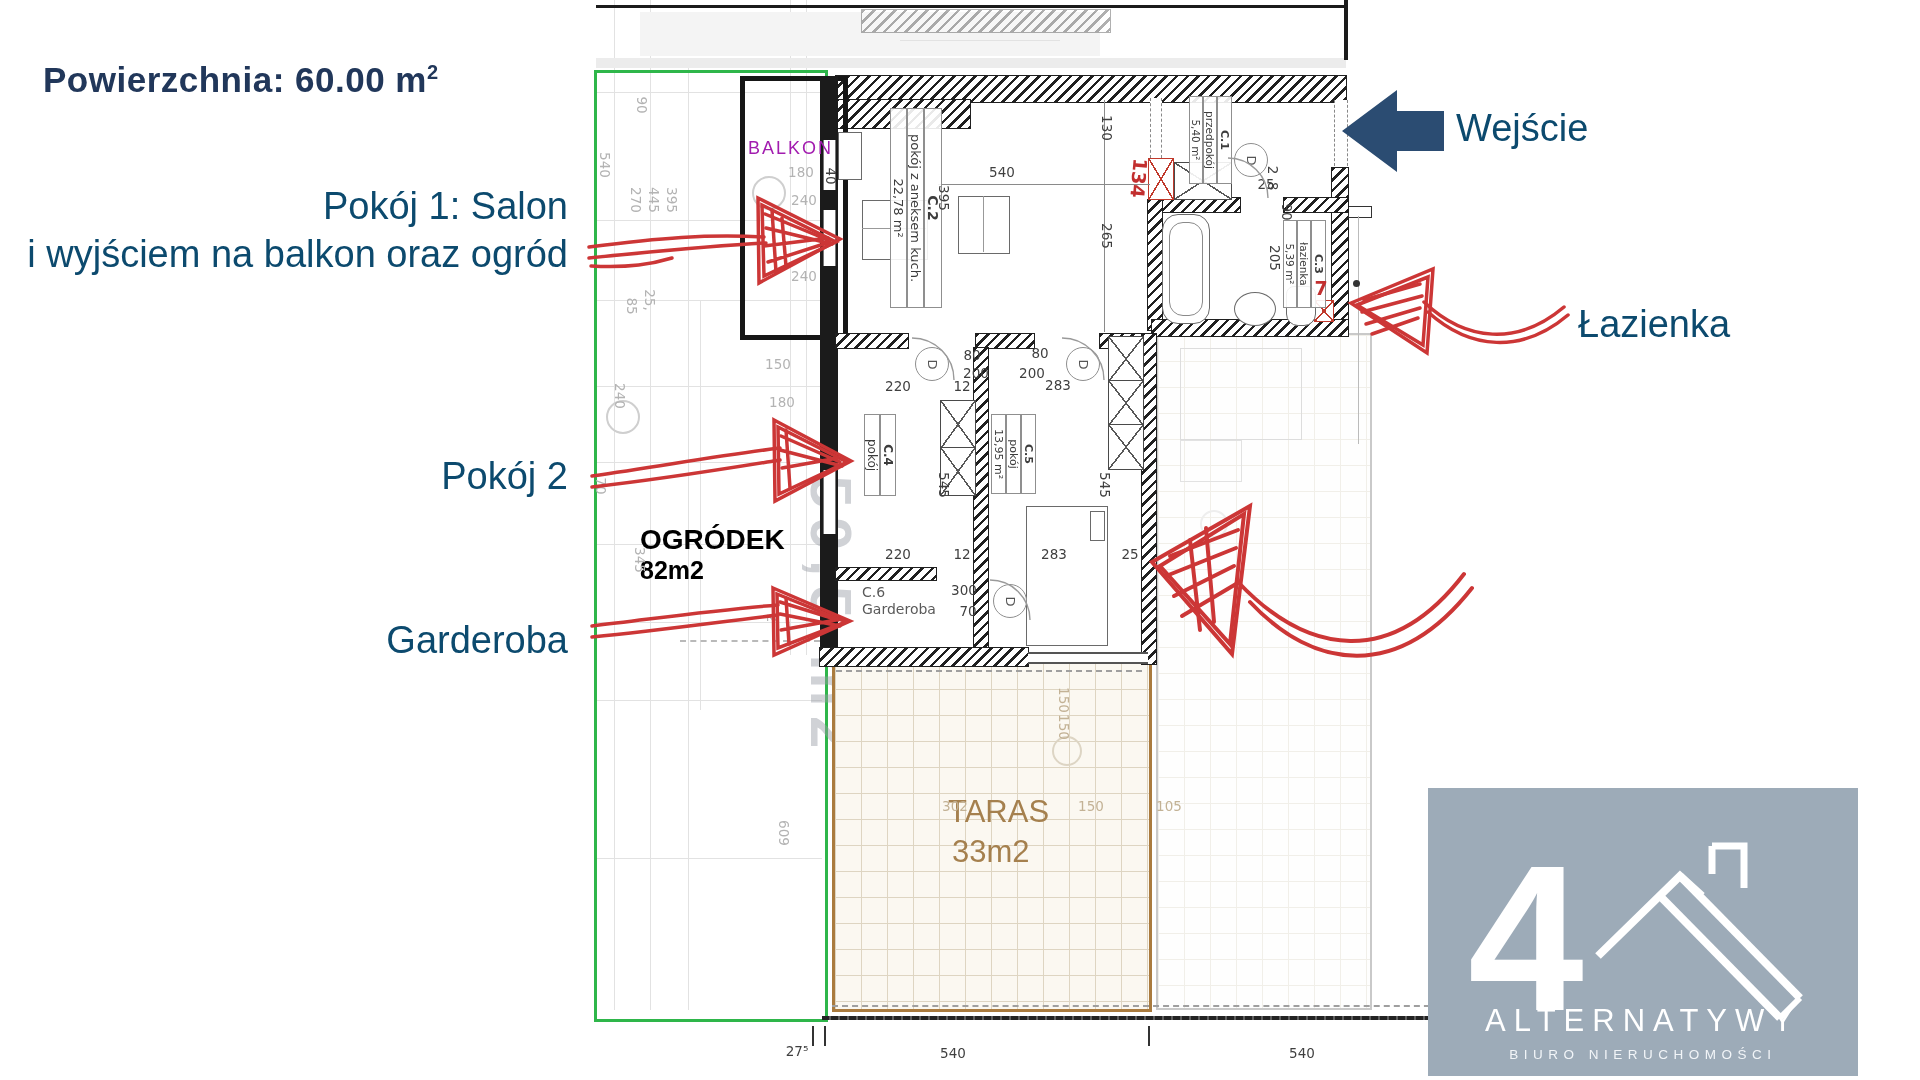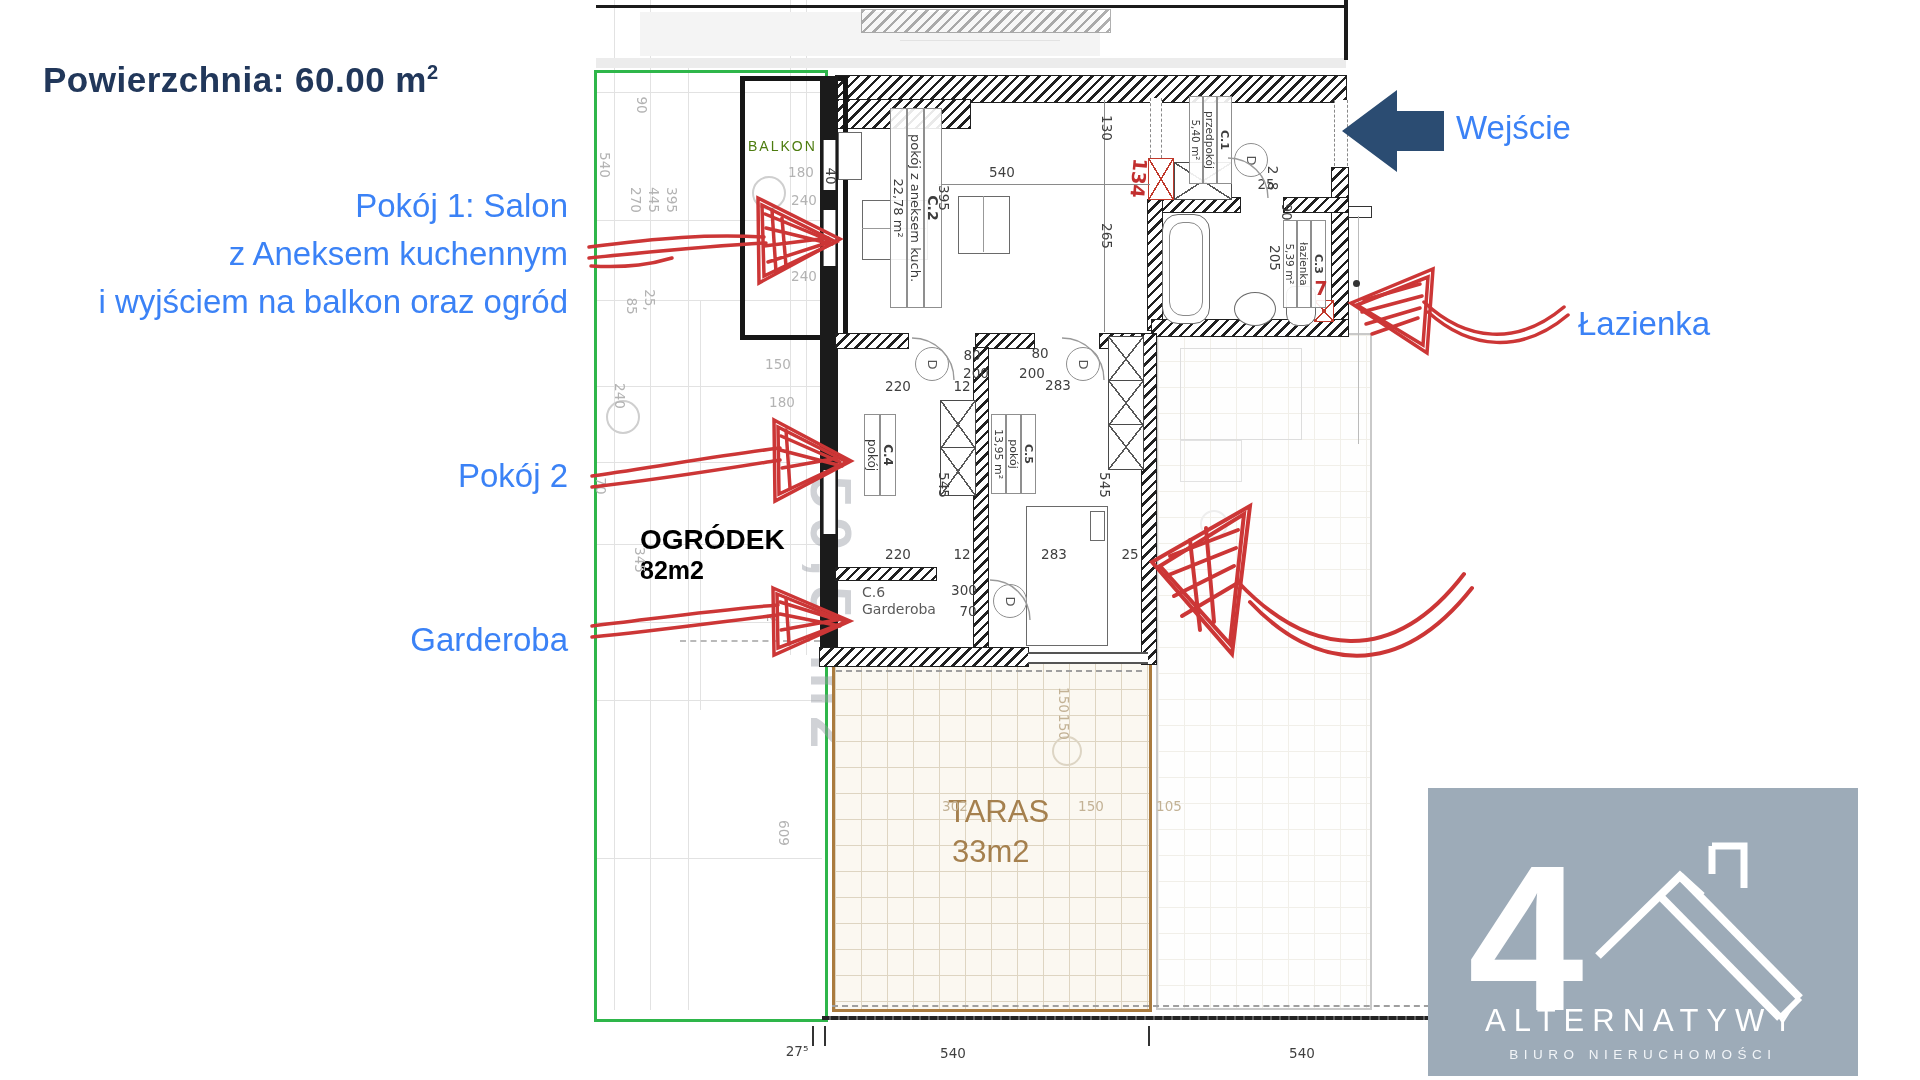--- a/index.html
+++ b/index.html
@@ -2,21 +2,21 @@
 <html><head>
 <meta charset="utf-8">
 <style>
   html,body{margin:0;padding:0;background:#fff;}
   body{font-family:"Liberation Sans",sans-serif;}
   .stage{position:relative;width:1920px;height:1080px;background:#fff;overflow:hidden;}
   .abs{position:absolute;}
   
   .heading{position:absolute;left:43px;top:60px;font-size:35px;font-weight:bold;color:#21375a;letter-spacing:.5px;}
   .heading sup{font-size:20px;}
-  .lbl{position:absolute;color:#3b82f6;font-size:33px;line-height:48px;white-space:nowrap;}
+  .lbl{position:absolute;color:#0c4a6e;font-size:38px;line-height:48px;white-space:nowrap;}
   .r{text-align:right;}
   
   .dl{position:absolute;background:#8a8a8a;}
   .fl{position:absolute;background:#e2e2e2;}
   .dash{position:absolute;border-top:2px dashed #b9b9b9;background:none;}
   .dashdot{position:absolute;border-top:2px dashed #9f9f9f;background:none;}
   .circ{position:absolute;border:2px solid #cfcfcf;border-radius:50%;background:transparent;}
   
   .wh{position:absolute;background:repeating-linear-gradient(135deg,#202020 0 2.5px,#ffffff 2.5px 7.5px);outline:1.5px solid #202020;}
   .ws{position:absolute;background:#1b1b1b;}
@@ -48,21 +48,21 @@
   
   .garden{position:absolute;left:594px;top:70px;width:228px;height:946px;border:3.5px solid #2eb64a;}
   .gtxt{position:absolute;color:#000000;font-weight:bold;}
   .taras{position:absolute;left:832px;top:660px;width:314px;height:346px;border:3px solid #aa7b3e;background-color:#fbf8f1;
     background-image:linear-gradient(#ded5c2 1px,transparent 1px),linear-gradient(90deg,#ded5c2 1px,transparent 1px);background-size:26px 26px;}
   .ttxt{position:absolute;color:#a5804e;font-size:31px;line-height:40px;margin-left:12px;}
   .neigh{position:absolute;left:1156px;top:333px;width:212px;height:673px;border:2px solid #c9c9c9;background-color:#fefefe;
     background-image:linear-gradient(#f1efe9 1px,transparent 1px),linear-gradient(90deg,#f1efe9 1px,transparent 1px);background-size:26px 26px;}
   .wm{position:absolute;left:775px;top:420px;width:600px;height:90px;transform:rotate(90deg);transform-origin:45px 45px;
     font-size:58px;font-weight:bold;color:rgba(150,156,163,.45);letter-spacing:10px;white-space:nowrap;}
-  .balktxt{position:absolute;left:748px;top:138px;color:#4d7c0f;font-size:14px;letter-spacing:2px;}
+  .balktxt{position:absolute;left:748px;top:138px;color:#a21caf;font-size:18px;letter-spacing:2px;}
   
   .logo{position:absolute;left:1428px;top:788px;width:430px;height:288px;background:#9dabb8;}
   svg text{font-family:"Liberation Sans",sans-serif;}
 </style>
 </head>
 <body>
 
 <div class="stage">
 
   <div class="fl" style="left:614px;top:0;width:1px;height:1010px"></div>
@@ -265,21 +265,20 @@
       </span>
       <span class="door" style="left: 1010px; top: 601px;">
         <i>D</i>
       </span>
     </div>
 
   <div class="heading"><span>Powierzchnia: 60.00 m</span><sup>2</sup></div>
 
   <div class="lbl r" style="right:1352px;top:182px">
     <div>Pokój 1: Salon</div>
-    <div>z Aneksem kuchennym</div>
     <div>i wyjściem na balkon oraz ogród</div>
   </div>
   <div class="lbl r" style="right:1352px;top:452px">Pokój 2</div>
   <div class="lbl r" style="right:1352px;top:616px">Garderoba</div>
   <div class="lbl" style="left:1456px;top:104px">Wejście</div>
   <div class="lbl" style="left:1578px;top:300px">Łazienka</div>
 
   <svg class="abs" style="left:0;top:0" width="1920" height="1080" viewBox="0 0 1920 1080">
 
     <g stroke="#9a9a9a" stroke-width="1.4" fill="none">

